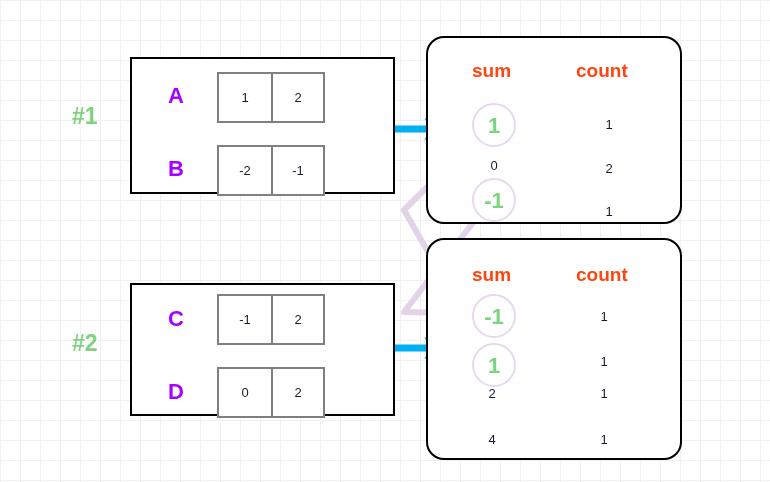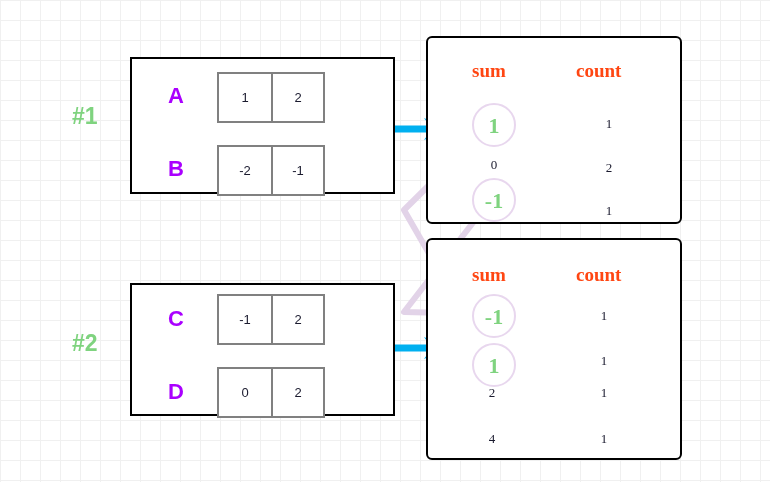--- a/index.html
+++ b/index.html
@@ -88,23 +88,22 @@
   }
   .pair .cell + .cell {
     border-left: 2px solid #808080;
   }
 
   
   .result-panel {
     position: absolute;
     background: #ffffff;
     border: 2px solid #000000;
-    border-radius: 6px;
-    box-sizing: border-box;
-    font-family: Liberation Serif, serif;
+    border-radius: 18px;
+    box-sizing: border-box;
   }
   #result-panel-1 { left: 426px; top: 36px;  width: 256px; height: 188px; }
   #result-panel-2 { left: 426px; top: 238px; width: 256px; height: 222px; }
 
   .col-header {
     position: absolute;
     color: #ff4612;
     font-size: 19px;
     font-weight: bold;
     white-space: nowrap;

